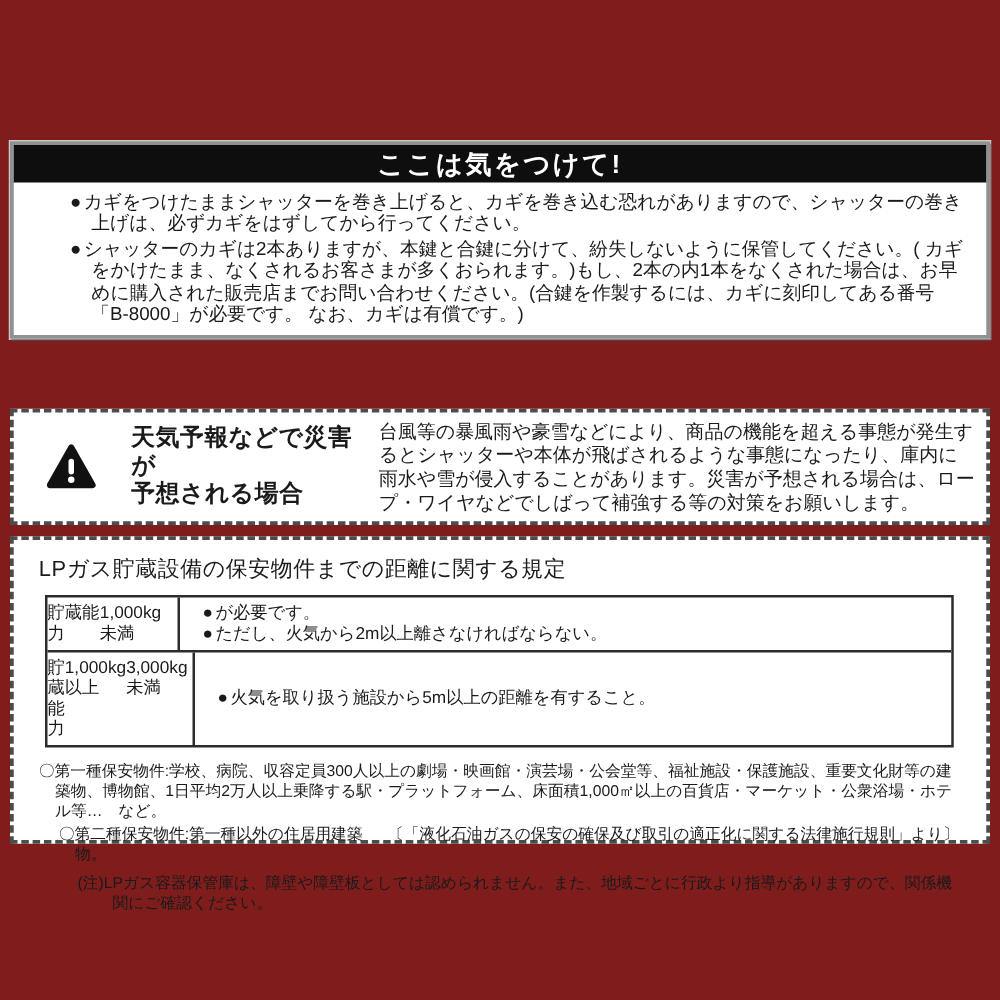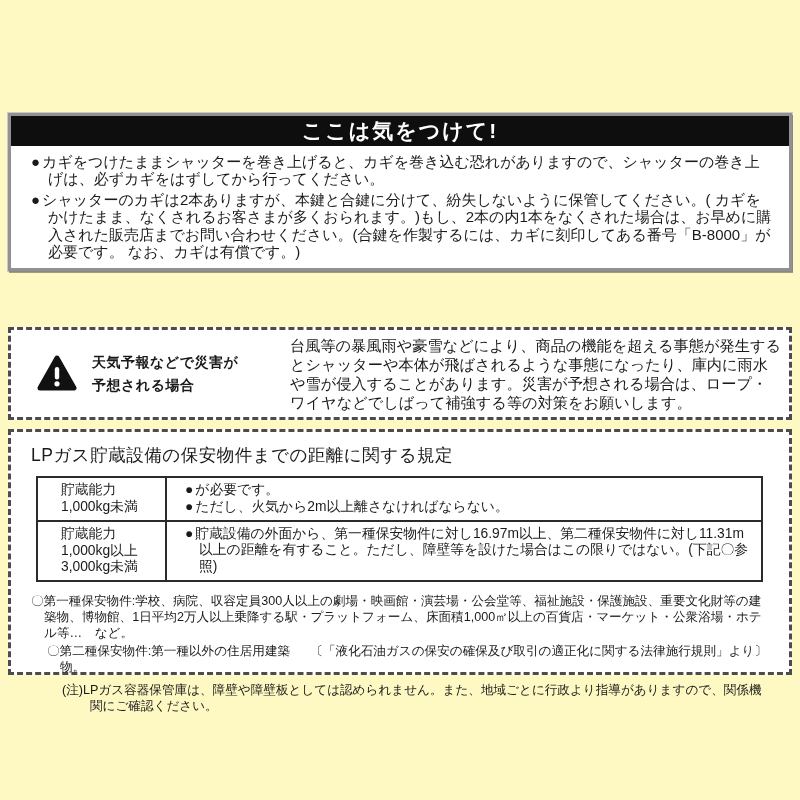--- a/index.html
+++ b/index.html
@@ -1,68 +1,68 @@
 <!DOCTYPE html>
 <html><head>
 <meta charset="utf-8">
 <style>
   html,body { margin:0; padding:0; }
   body { background:#fff; }
   .page {
-    position:relative; width:800px; height:800px; background:#fef9c3;
+    position:relative; width:800px; height:800px; background:#7f1d1d;
     font-family:"Liberation Sans","DejaVu Sans",sans-serif; color:#1a1a1a;
     overflow:hidden;
   }
 
   
   .caution-box {
     position:absolute; left:8px; top:113px; width:784px; height:158px;
     box-sizing:border-box; background:#fff;
     border:3px solid #919191;
     box-shadow:1px 2px 0 rgba(80,80,80,.55), 0 0 0 1px #c9c9c9;
   }
   .caution-title {
     height:30px; background:#0e0e0e; color:#ffffff;
     display:flex; align-items:center; justify-content:center;
     font-size:21px; font-weight:bold; letter-spacing:2px;
   }
-  .caution-body { padding:7px 14px 0 20px; }
+  .caution-body { padding:7px 14px 0 20px;margin-left:25px; }
   .bullet {
     margin:0 0 3px 0; font-size:15px; line-height:17.4px;
     padding-left:17px; text-indent:-17px;
   }
   .marker { letter-spacing:2px; }
 
   
   .weather-box {
     position:absolute; left:8px; top:327px; width:784px; height:93px;
     box-sizing:border-box; border:3px dashed #4c4c4c;
     display:flex; align-items:center; background:#fff;
   }
   .warn-icon { margin-left:24px; flex:0 0 44px; display:flex; justify-content:center; }
   .weather-heading {
-    margin-left:13px; flex:0 0 180px;
-    font-size:14px; font-weight:bold; line-height:22.5px; letter-spacing:0.5px;
+    margin-left:26px; flex:0 0 180px;
+    font-size:19px; font-weight:bold; line-height:22.5px; letter-spacing:0.5px;
   }
   .weather-body { margin:0 8px 0 18px; flex:1; font-size:15.2px; line-height:19px; }
 
   
   .lp-box {
     position:absolute; left:8px; top:429px; width:784px; height:246px;
     box-sizing:border-box; border:3px dashed #4c4c4c; background:#fff;
     padding:11px 22px 0 20px;
   }
   .lp-title { margin:0 0 9px 0; font-size:17.5px; font-weight:normal; letter-spacing:0.5px; }
   .lp-table { border:2px solid #2b2b2b; width:727px; margin-left:5px; box-sizing:border-box; }
   .lp-row { display:flex; }
   .lp-row + .lp-row { border-top:2px solid #2b2b2b; }
   .lp-cap {
     flex:0 0 100px; border-right:2px solid #2b2b2b;
-    padding:4px 4px 4px 23px; font-size:13.8px; line-height:16.5px;
-    display:flex; flex-direction:column; justify-content:center;
+    padding:4px 4px 4px 0; font-size:13.8px; line-height:16.5px;
+    display:flex; justify-content:center;
   }
   .lp-rules {
     flex:1; padding:4px 10px 4px 18px; font-size:13.8px; line-height:16.8px;
     display:flex; flex-direction:column; justify-content:center;
   }
   .rule { padding-left:14px; text-indent:-14px; }
 
   .lp-footnotes { margin-top:11px; font-size:12.6px; line-height:16px; }
   .fn { margin:0; padding-left:13px; text-indent:-13px; }
   .fn + .fn { margin-top:2px; }
@@ -118,21 +118,21 @@
           <div class="rule"><span class="marker">●</span><span>ただし、火気から2m以上離さなければならない。</span></div>
         </div>
       </div>
       <div class="lp-row">
         <div class="lp-cap">
           <div>貯蔵能力</div>
           <div>1,000kg以上</div>
           <div>3,000kg未満</div>
         </div>
         <div class="lp-rules">
-          <div class="rule"><span class="marker">●</span><span>貯蔵設備の外面から、第一種保安物件に対し16.97m以上、第二種保安物件に対し11.31m以上の距離を有すること。ただし、障壁等を設けた場合はこの限りではない。(下記〇参照)</span></div>
+          <div class="rule"><span class="marker">●</span><span>火気を取り扱う施設から5m以上の距離を有すること。</span></div>
         </div>
       </div>
     </div>
 
     <div class="lp-footnotes">
       <p class="fn"><span>〇</span><span>第一種保安物件:学校、病院、収容定員300人以上の劇場・映画館・演芸場・公会堂等、福祉施設・保護施設、重要文化財等の建築物、博物館、1日平均2万人以上乗降する駅・プラットフォーム、床面積1,000㎡以上の百貨店・マーケット・公衆浴場・ホテル等…　など。</span></p>
       <p class="fn fn-flex">
         <span class="fn-left"><span>〇</span><span>第二種保安物件:第一種以外の住居用建築物。</span></span>
         <span class="fn-source">〔「液化石油ガスの保安の確保及び取引の適正化に関する法律施行規則」より〕</span>
       </p>

